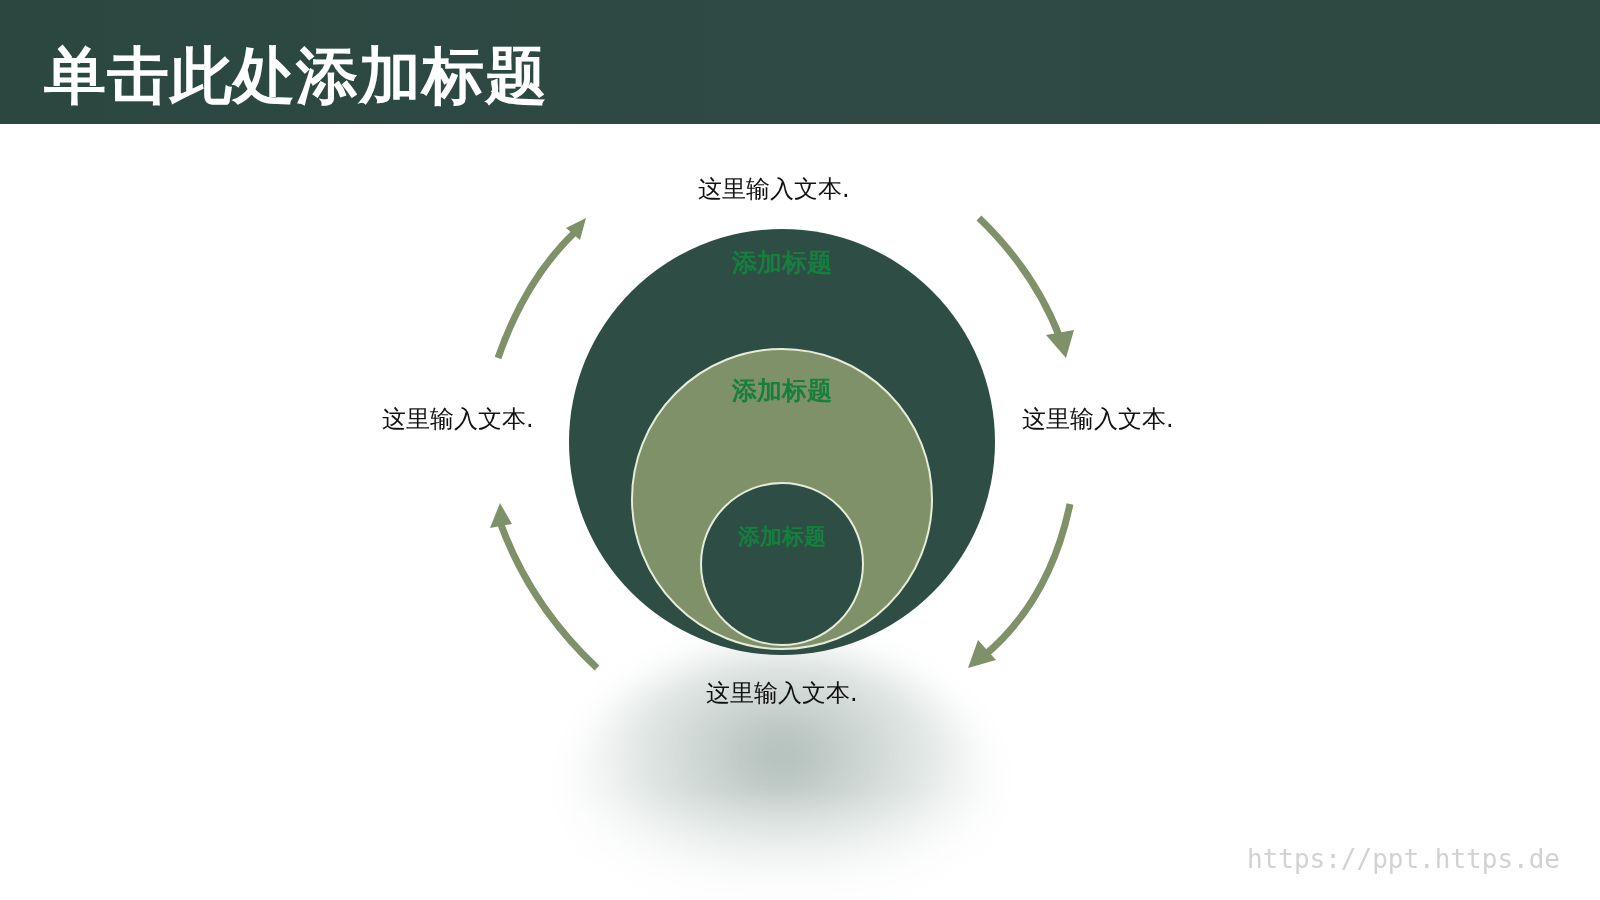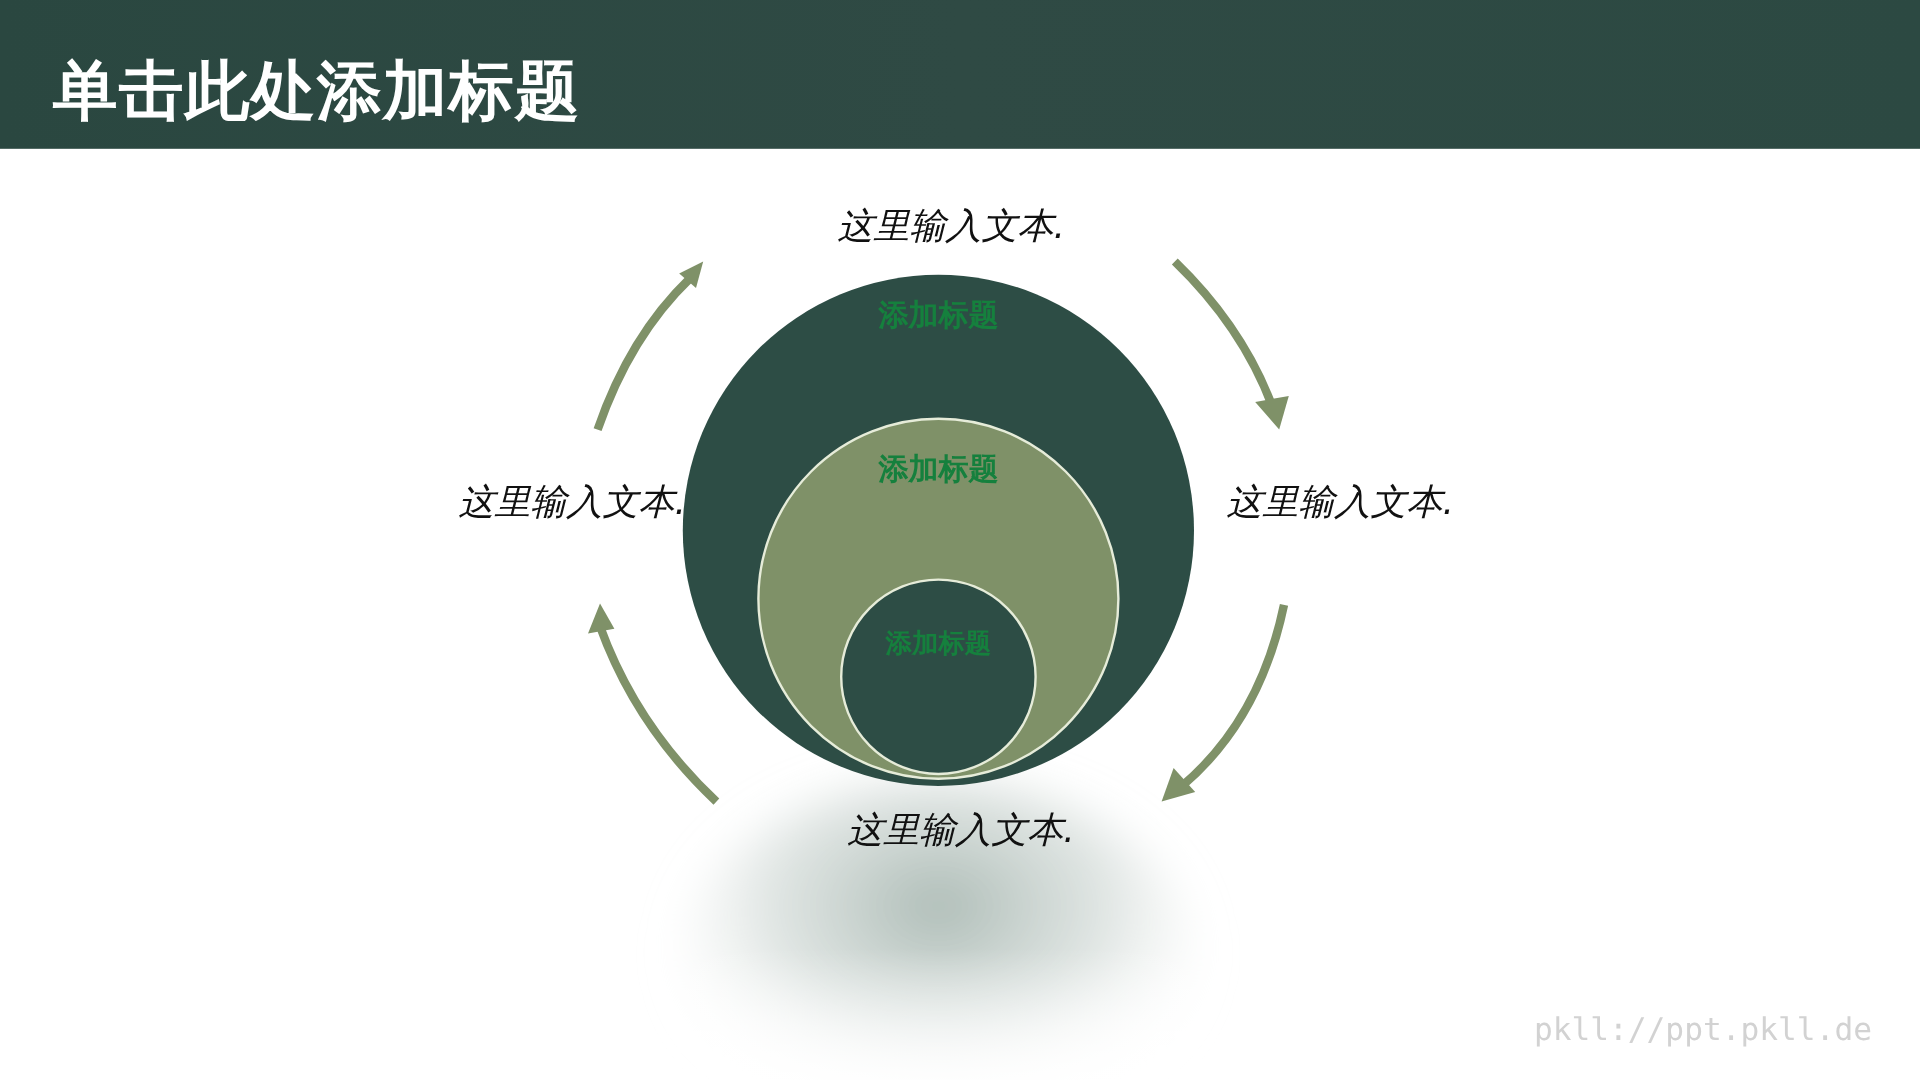--- a/index.html
+++ b/index.html
@@ -7,28 +7,27 @@
     width: 1600px; height: 900px; position: relative; overflow: hidden;
     background: #ffffff;
     font-family: "DejaVu Sans", "Liberation Sans", sans-serif;
   }
   .header {
     position: absolute; left: 0; top: 0; width: 1600px; height: 124px;
     background: linear-gradient(90deg, #2a4740 0%, #2f4a44 50%, #2c4942 100%);
   }
   .header-title {
     position: absolute; left: 44px; top: 46px;
-    font-size: 54px; font-weight: bold; color: #ffffff; letter-spacing: 1px;
+    font-size: 62px; font-weight: bold; color: #ffffff; letter-spacing: 1px;
     line-height: 60px;
   }
   .diagram { position: absolute; left: 0; top: 0; width: 1600px; height: 900px; }
   .label {
-    position: absolute; font-size: 30px; color: #111111; white-space: nowrap;
+    position: absolute; font-size: 24px; color: #111111; white-space: nowrap;
     line-height: 30px;
-    font-style: italic;
   }
   .circle-title {
     position: absolute; font-size: 25px; font-weight: bold; color: #15803d;
     white-space: nowrap; transform: translateX(-50%); line-height: 30px;
   }
   .watermark {
     position: absolute; right: 40px; bottom: 26px;
     font-size: 26px; color: #d2d2d2; font-family: "DejaVu Sans Mono", monospace;
   }
 </style>
@@ -92,13 +91,13 @@
 
 <div class="circle-title" style="left:782px; top:248px;">添加标题</div>
 <div class="circle-title" style="left:782px; top:376px;">添加标题</div>
 <div class="circle-title" style="left:782px; top:522px; font-size:22px;">添加标题</div>
 
 <div class="label" style="left:698px; top:174px;">这里输入文本.</div>
 <div class="label" style="left:382px; top:404px;">这里输入文本.</div>
 <div class="label" style="left:1022px; top:404px;">这里输入文本.</div>
 <div class="label" style="left:706px; top:678px;">这里输入文本.</div>
 
-<div class="watermark">pkll://ppt.pkll.de</div>
+<div class="watermark">https://ppt.https.de</div>
 
 </body></html>

